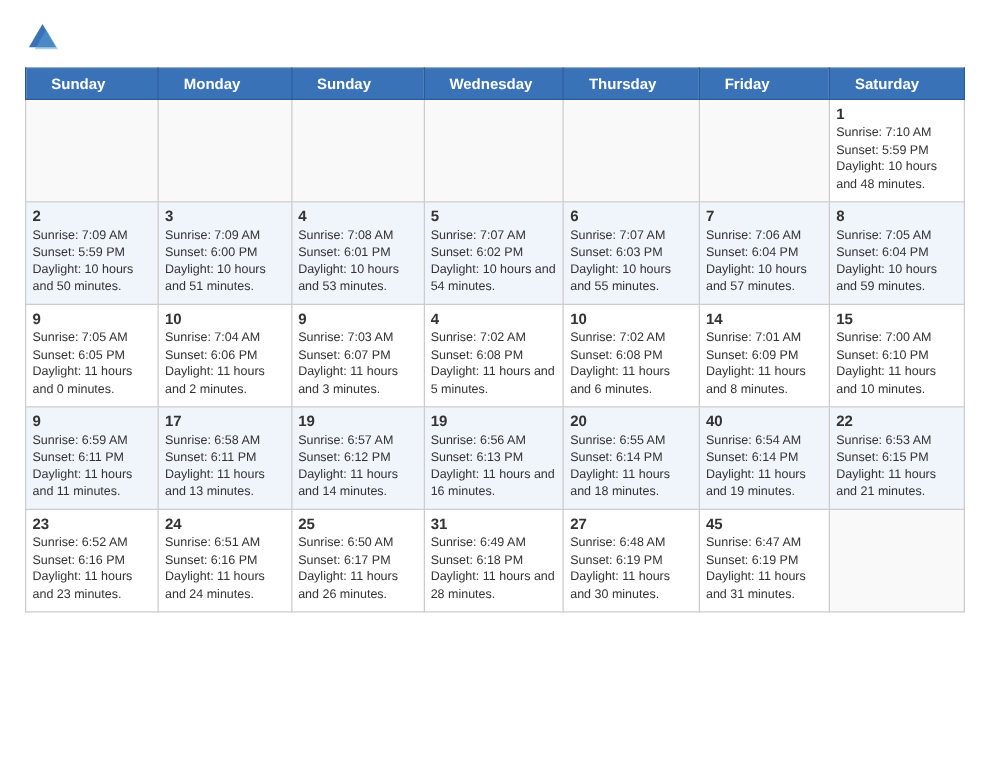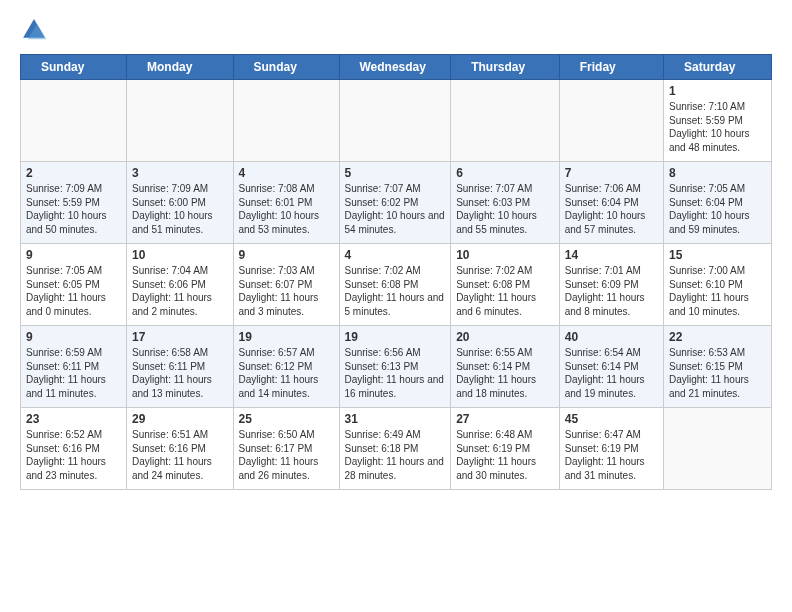--- a/index.html
+++ b/index.html
@@ -226,21 +226,21 @@
             <span class="day-num">22</span>
             <div class="day-info">Sunrise: 6:53 AM<br>Sunset: 6:15 PM<br>Daylight: 11 hours and 21 minutes.</div>
           </td>
         </tr>
         <tr>
           <td>
             <span class="day-num">23</span>
             <div class="day-info">Sunrise: 6:52 AM<br>Sunset: 6:16 PM<br>Daylight: 11 hours and 23 minutes.</div>
           </td>
           <td>
-            <span class="day-num">29</span>
+            <span class="day-num">24</span>
             <div class="day-info">Sunrise: 6:51 AM<br>Sunset: 6:16 PM<br>Daylight: 11 hours and 24 minutes.</div>
           </td>
           <td>
             <span class="day-num">25</span>
             <div class="day-info">Sunrise: 6:50 AM<br>Sunset: 6:17 PM<br>Daylight: 11 hours and 26 minutes.</div>
           </td>
           <td>
             <span class="day-num">31</span>
             <div class="day-info">Sunrise: 6:49 AM<br>Sunset: 6:18 PM<br>Daylight: 11 hours and 28 minutes.</div>
           </td>

